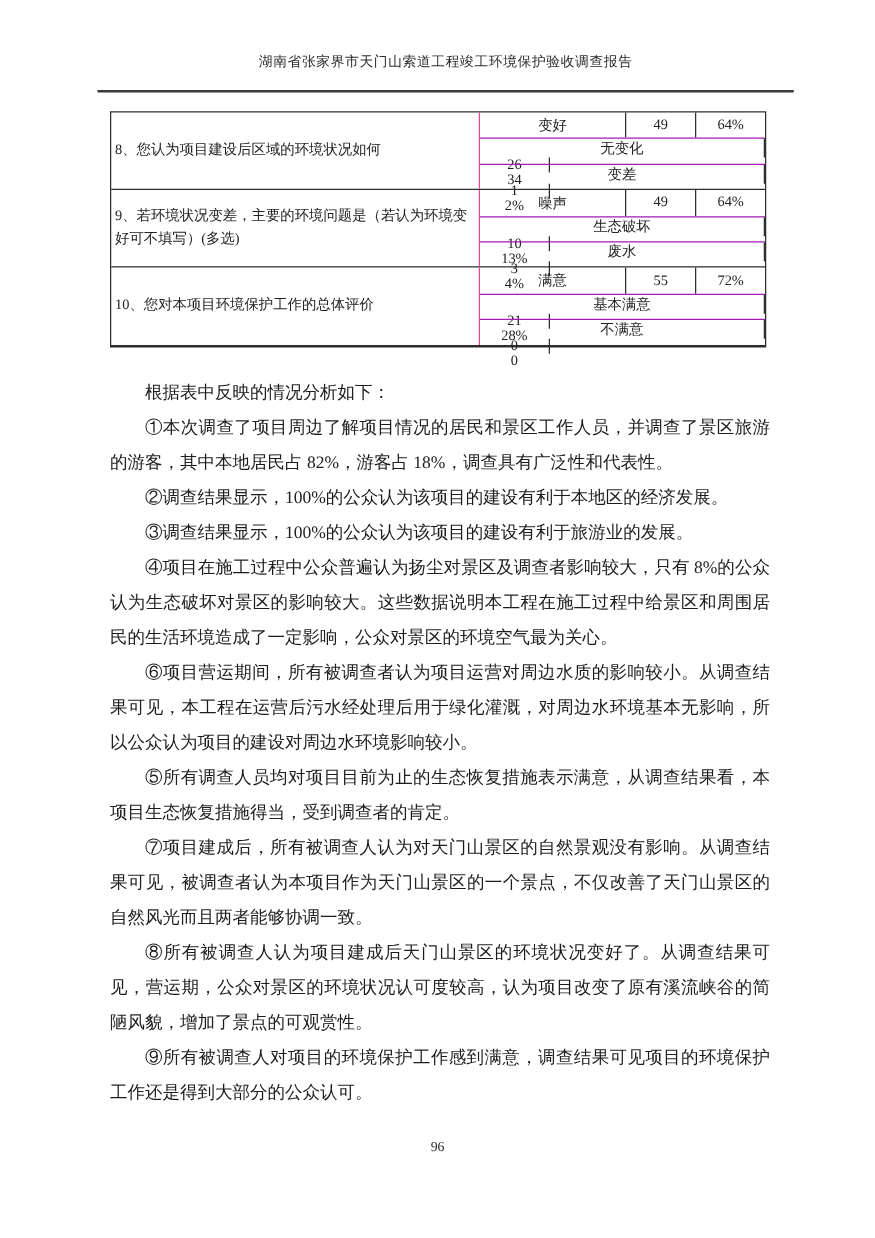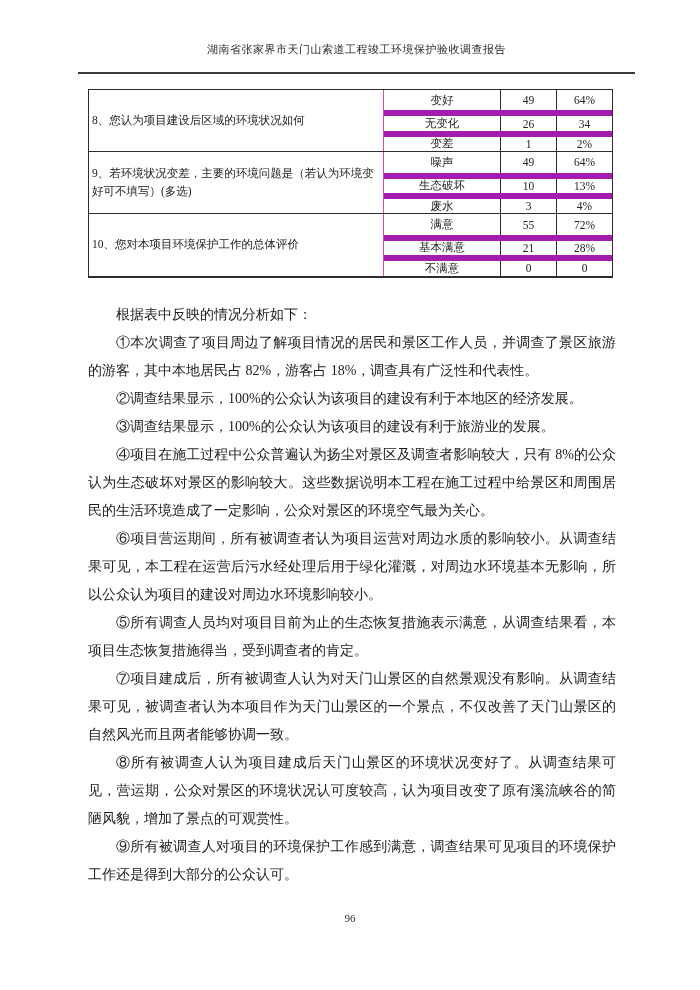--- a/index.html
+++ b/index.html
@@ -39,21 +39,21 @@
   .q-cell {
     width: 295px;
     box-sizing: border-box;
     border-right: 1px solid #ec4899;
     padding: 2px 4px 2px 3px;
     display: flex; align-items: center;
     line-height: 1.55;
   }
   .opts { flex: 1; display: flex; flex-direction: column; }
   .opt-row { display: flex; height: 20.4px; box-sizing: border-box; }
-  .opt-row + .opt-row { border-top: 6px solid #a21caf; }
+  .opt-row + .opt-row { border-top: 1px solid #a21caf; flex-direction: column; }
   .cell {
     display: flex; align-items: center; justify-content: center;
     box-sizing: border-box;
   }
   .opt-label { flex: 1; border-right: 1px solid #2e2e2e; }
   .opt-count { width: 56px; border-right: 1px solid #2e2e2e; }
   .opt-pct   { width: 55px; }
 
   
   .analysis {

